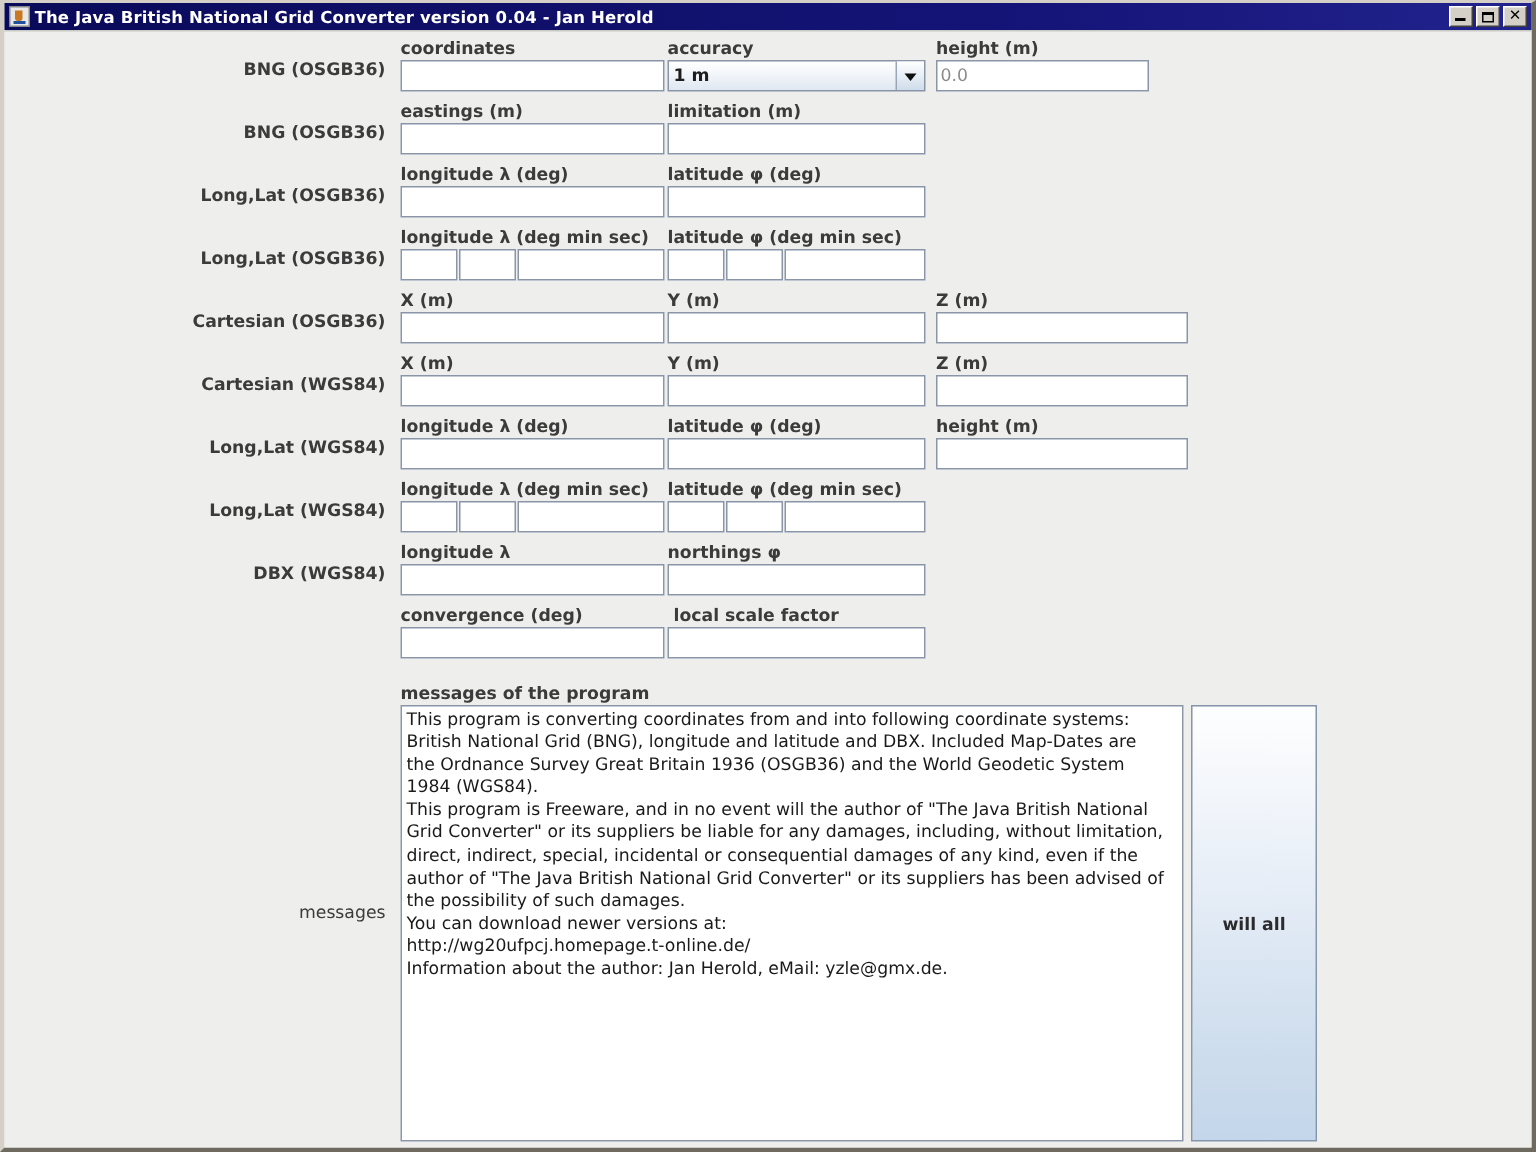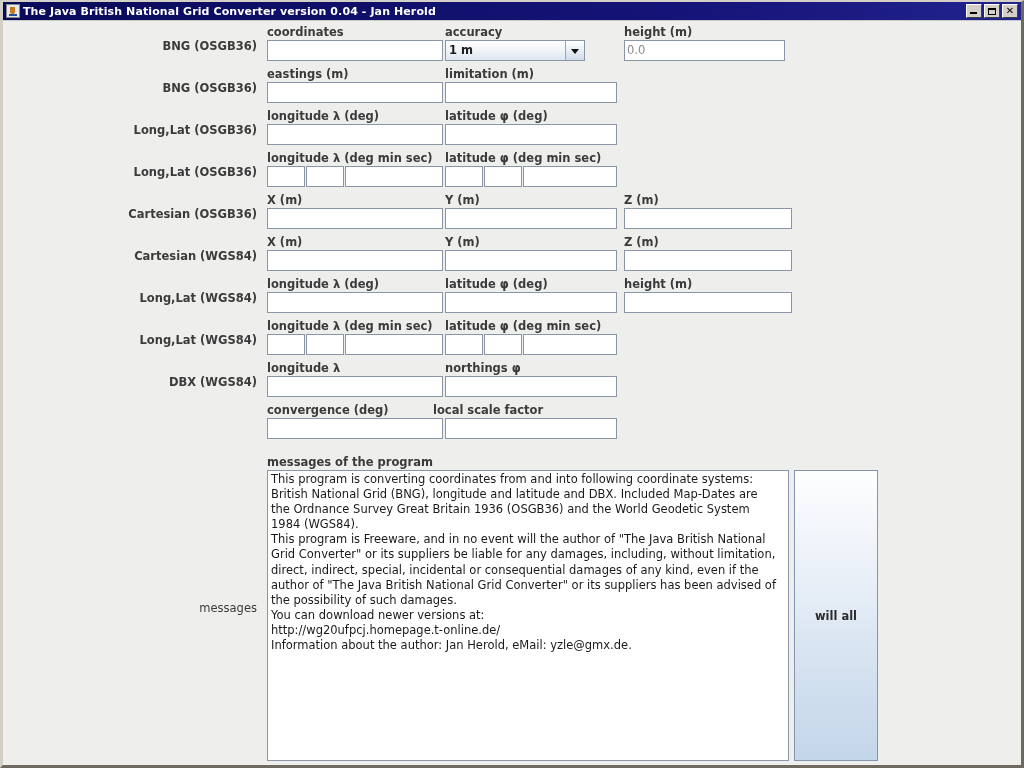--- a/index.html
+++ b/index.html
@@ -276,26 +276,26 @@
   </div>
 
   <div id="client">
     <div id="form-area">
         <div class="row" style="top: 0px;">
           <div class="row-label">BNG (OSGB36)</div>
           <div class="fields">
             <div class="cap" style="left: 0px;">coordinates</div>
             <div class="tf" style="left: 0px; width: 176px;"></div>
             <div class="cap" style="left: 178px;">accuracy</div>
-            <div class="combo" style="left: 178px; width: 140px;">
+            <div class="combo" style="left: 178px; width: 172px;">
               <div class="combo-val">1 m</div>
               <div class="combo-arrow"></div>
             </div>
             <div class="cap" style="left: 357px;">height (m)</div>
-            <div class="tf ph" style="left: 357px; width: 161px;">0.0</div>
+            <div class="tf ph" style="left: 357px; width: 142px;">0.0</div>
           </div>
         </div>
         <div class="row" style="top: 42px;">
           <div class="row-label">BNG (OSGB36)</div>
           <div class="fields">
             <div class="cap" style="left: 0px;">eastings (m)</div>
             <div class="tf" style="left: 0px; width: 176px;"></div>
             <div class="cap" style="left: 178px;">limitation (m)</div>
             <div class="tf" style="left: 178px; width: 172px;"></div>
           </div>
@@ -374,21 +374,21 @@
             <div class="cap" style="left: 0px;">longitude λ</div>
             <div class="tf" style="left: 0px; width: 176px;"></div>
             <div class="cap" style="left: 178px;">northings φ</div>
             <div class="tf" style="left: 178px; width: 172px;"></div>
           </div>
         </div>
         <div class="row" style="top: 378px;">
           <div class="fields">
             <div class="cap" style="left: 0px;">convergence (deg)</div>
             <div class="tf" style="left: 0px; width: 176px;"></div>
-            <div class="cap" style="left: 166px;">local scale factor</div>
+            <div class="cap" style="left: 182px;">local scale factor</div>
             <div class="tf" style="left: 178px; width: 172px;"></div>
           </div>
         </div>
         <div id="messages-row">
           <div id="messages-label">messages</div>
           <div id="messages-caption">messages of the program</div>
           <div id="messages-box">
             <div id="messages-text">This program is converting coordinates from and into following coordinate systems: British National Grid (BNG), longitude and latitude and DBX. Included Map-Dates are the Ordnance Survey Great Britain 1936 (OSGB36) and the World Geodetic System 1984 (WGS84).
 This program is Freeware, and in no event will the author of "The Java British National Grid Converter" or its suppliers be liable for any damages, including, without limitation, direct, indirect, special, incidental or consequential damages of any kind, even if the author of "The Java British National Grid Converter" or its suppliers has been advised of the possibility of such damages.
 You can download newer versions at:

